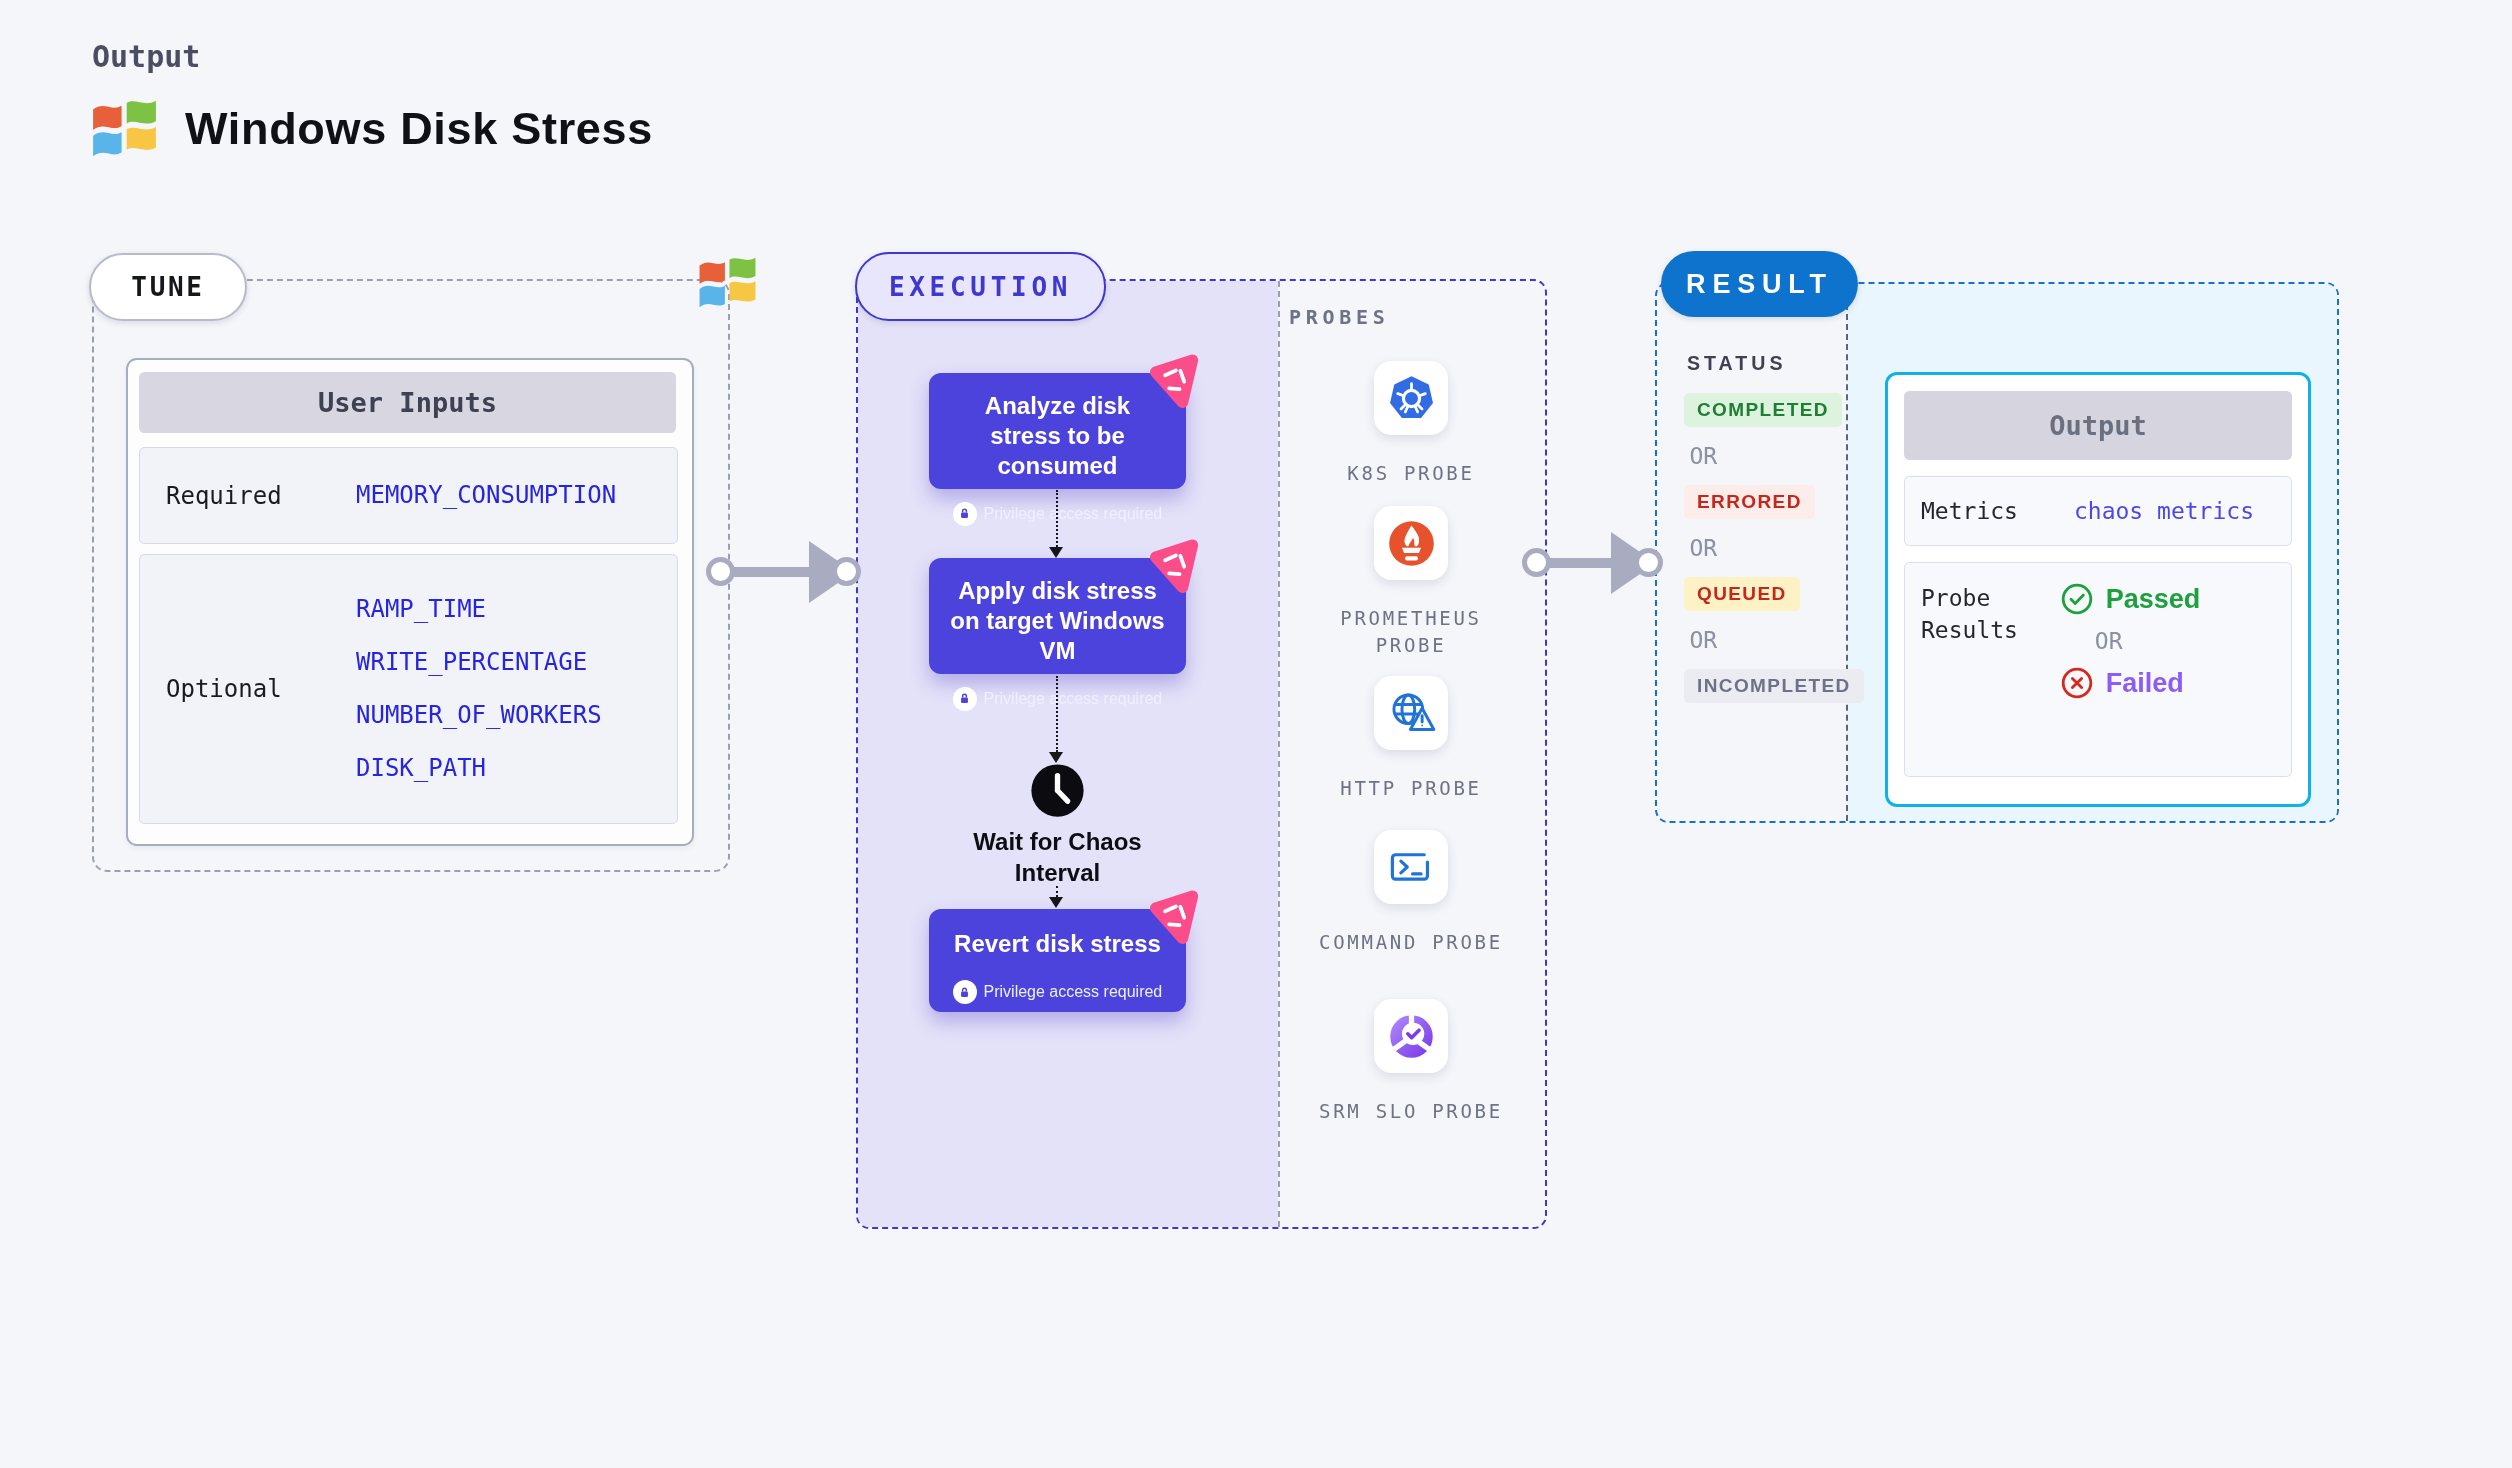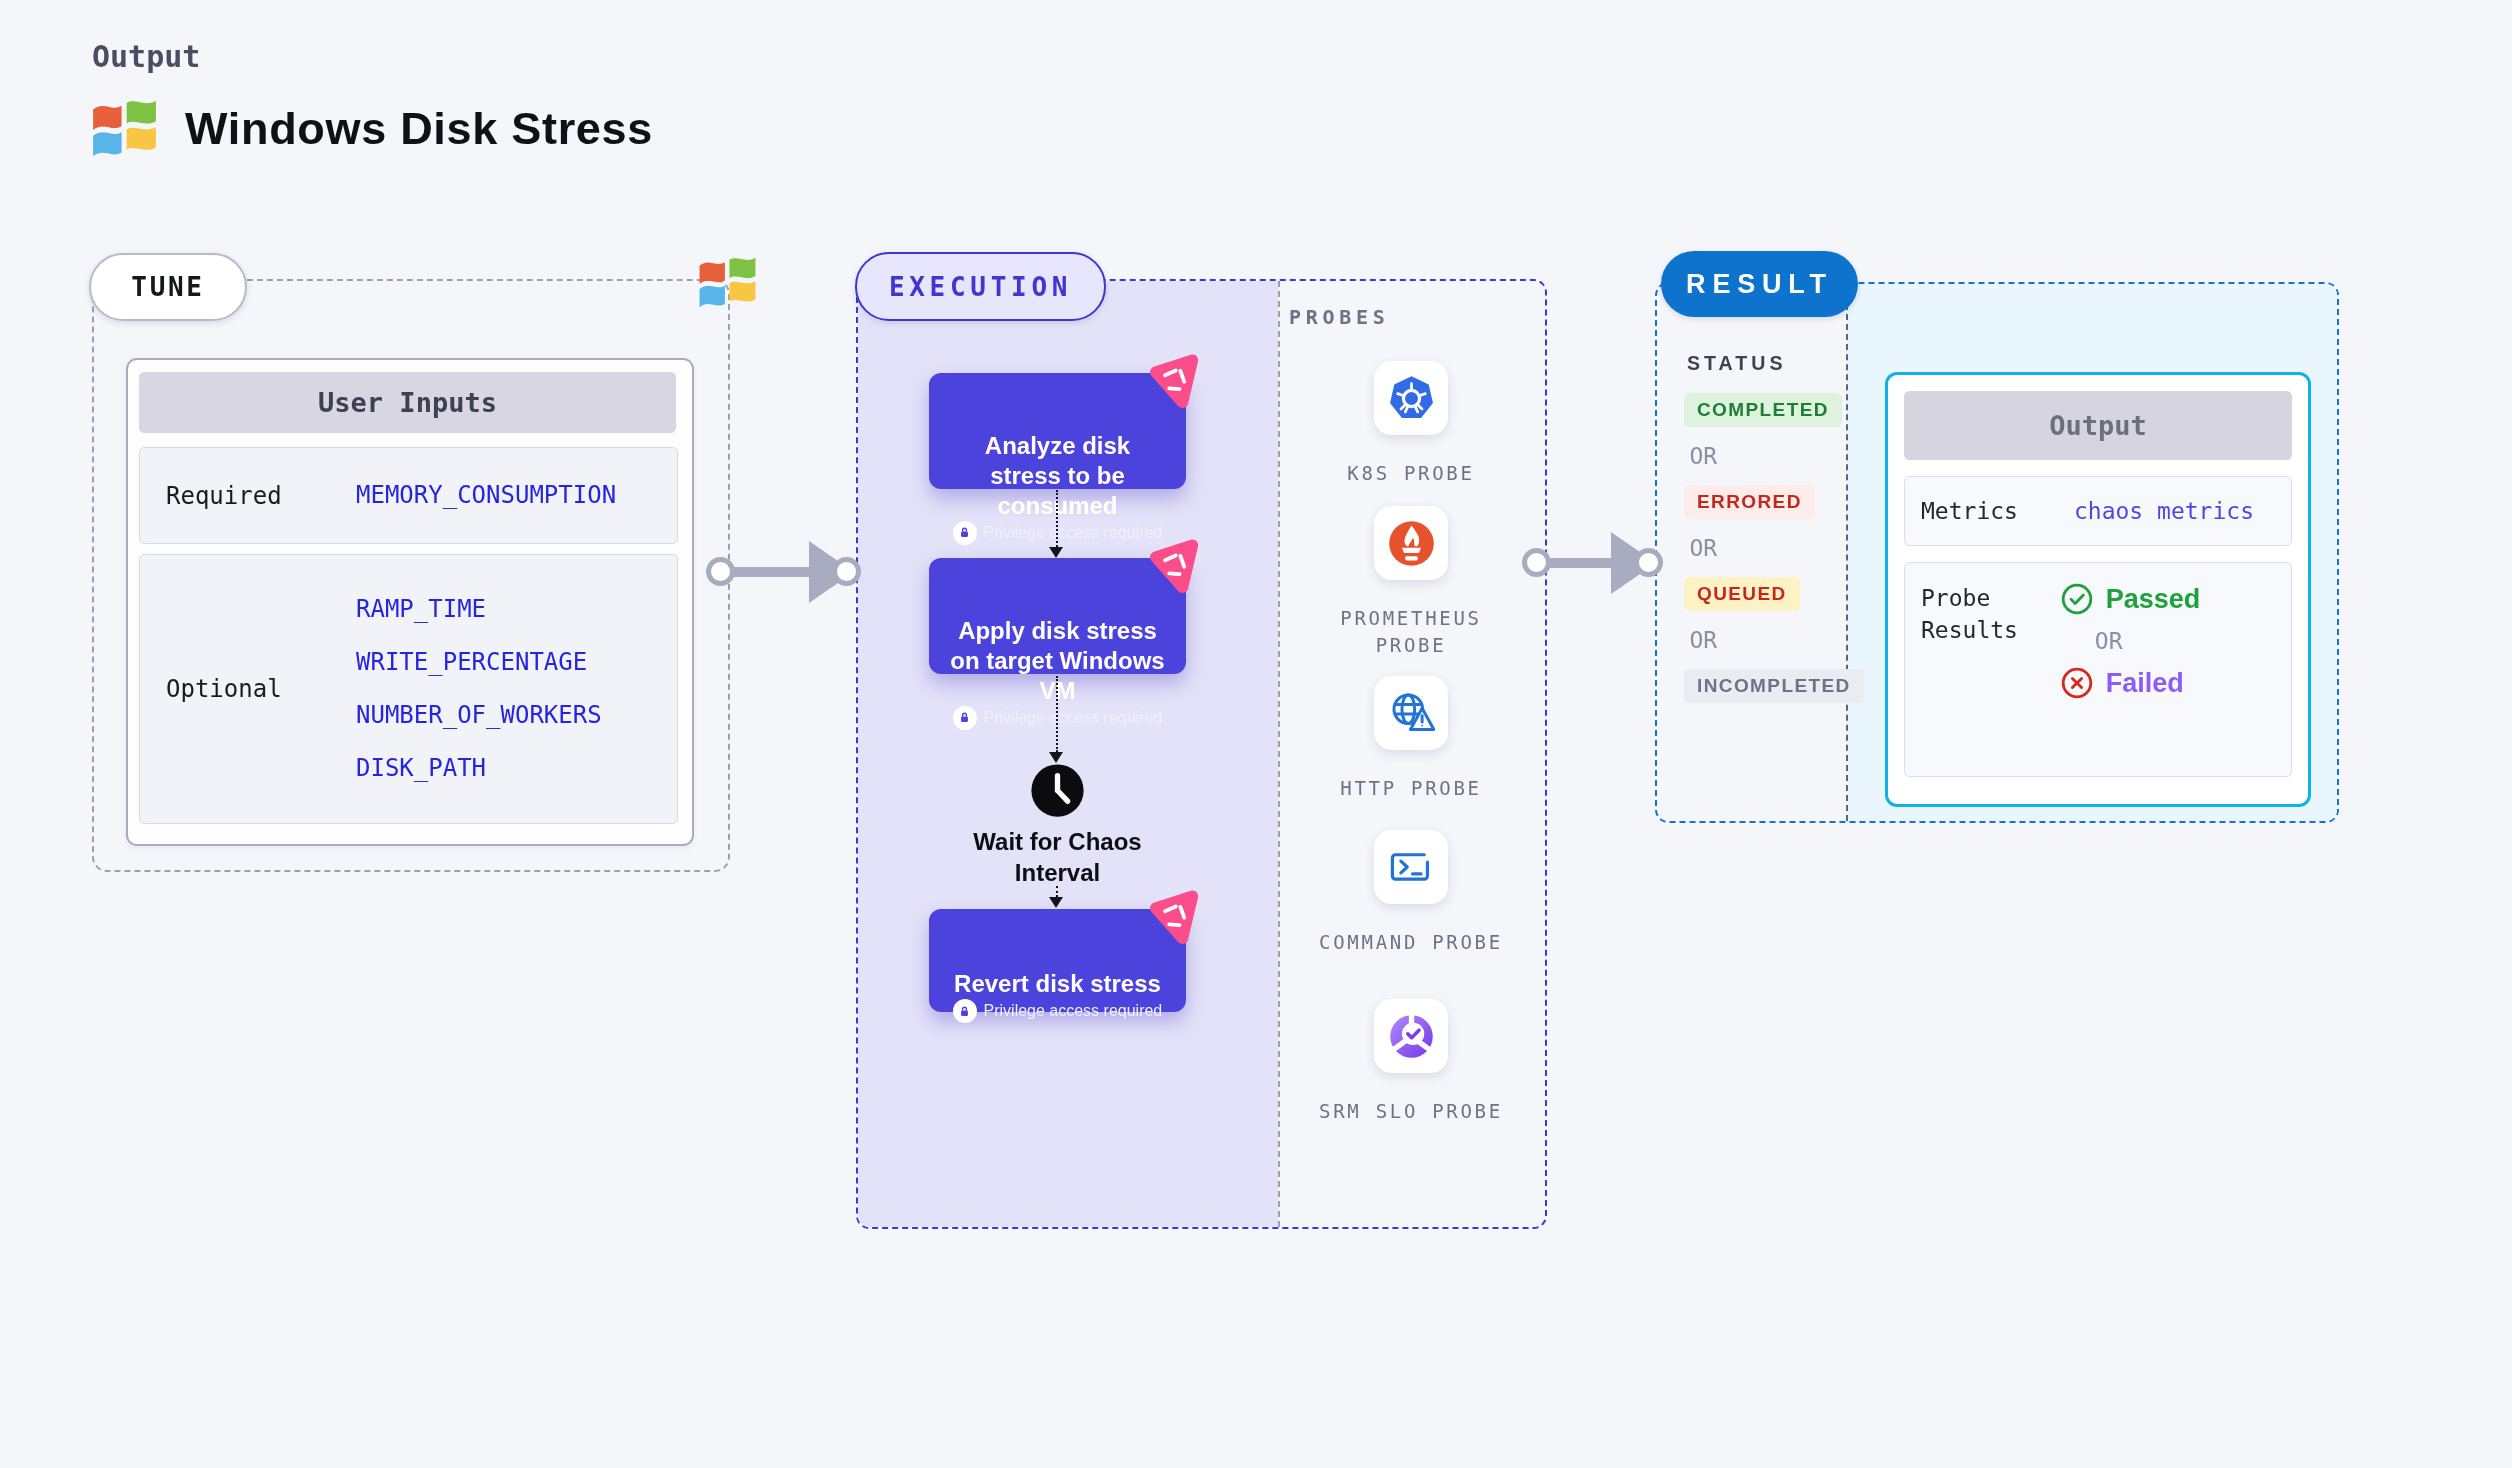--- a/index.html
+++ b/index.html
@@ -55,22 +55,22 @@
   .h-arrow .dot{position:absolute;width:19px;height:19px;border-radius:50%;background:#fff;border:5.4px solid var(--arrow-gray);top:-15px;}
   .h-arrow .dot.start{left:-2.7px;}
   .h-arrow .dot.end{right:-2.7px;}
 
   
   .exec-box{left:856px;top:279px;width:687px;height:946px;border:2.7px dashed var(--indigo-border);border-radius:13.5px;}
   .exec-fill{position:absolute;left:0;top:0;bottom:0;width:420px;background:var(--lavender);border-radius:10.8px 0 0 10.8px;}
   .probes-divider{position:absolute;left:420px;top:0;bottom:0;width:0;border-left:2px dashed var(--dash-gray);}
   .exec-badge{left:855px;top:252px;width:247px;height:65px;background:#e7e6fc;border:2.7px solid var(--indigo-border);font:700 26px "DejaVu Sans Mono",monospace;letter-spacing:4.7px;color:var(--indigo-border);}
   .step{position:absolute;left:71px;width:257px;background:var(--accent-indigo);border-radius:12px;color:#fff;text-align:center;box-shadow:0 9.5px 19px rgba(70,60,200,.32);box-sizing:border-box;}
-  .step-title{font:700 24px/30px "Liberation Sans",sans-serif;padding:17.6px 17.6px 0;margin-top:40px;}
-  .priv{margin-top:0;display:flex;align-items:center;justify-content:center;gap:6.8px;font:400 16px "Liberation Sans",sans-serif;color:#eef0ff;}
+  .step-title{font:700 24px/30px "Liberation Sans",sans-serif;padding:17.6px 17.6px 0;}
+  .priv{margin-top:21px;display:flex;align-items:center;justify-content:center;gap:6.8px;font:400 16px "Liberation Sans",sans-serif;color:#eef0ff;}
   .lock-circle{width:24px;height:24px;border-radius:50%;background:#fff;display:flex;align-items:center;justify-content:center;}
   .chaos-pin{position:absolute;top:-17.6px;right:-15px;width:54px;height:54px;transform:rotate(-8deg);}
   .vconn{position:absolute;left:198px;width:0;border-left:2.7px dotted #15151a;}
   .vconn .vhead{position:absolute;left:-8.8px;bottom:-10.8px;width:0;height:0;border-left:7.4px solid transparent;border-right:7.4px solid transparent;border-top:11.5px solid #15151a;}
   .clock-wrap{position:absolute;left:171px;top:481px;width:57px;height:57px;}
   .wait-label{position:absolute;left:71px;top:545px;width:257px;text-align:center;font:700 24px/31px "Liberation Sans",sans-serif;color:#0d0e12;}
   .probes-label{position:absolute;left:431px;top:24px;font:700 20px "DejaVu Sans Mono",monospace;letter-spacing:4.7px;color:var(--muted-text);}
   .probe-item{position:absolute;left:445px;width:216px;display:flex;flex-direction:column;align-items:center;}
   .probe-card{width:74px;height:74px;background:#fff;border-radius:17.6px;box-shadow:0 4px 10.8px rgba(30,40,90,.12);display:flex;align-items:center;justify-content:center;}
   .probe-label{margin-top:25px;text-align:center;font:500 19px/27px "DejaVu Sans Mono",monospace;letter-spacing:2.7px;color:var(--muted-text);white-space:pre-line;}

